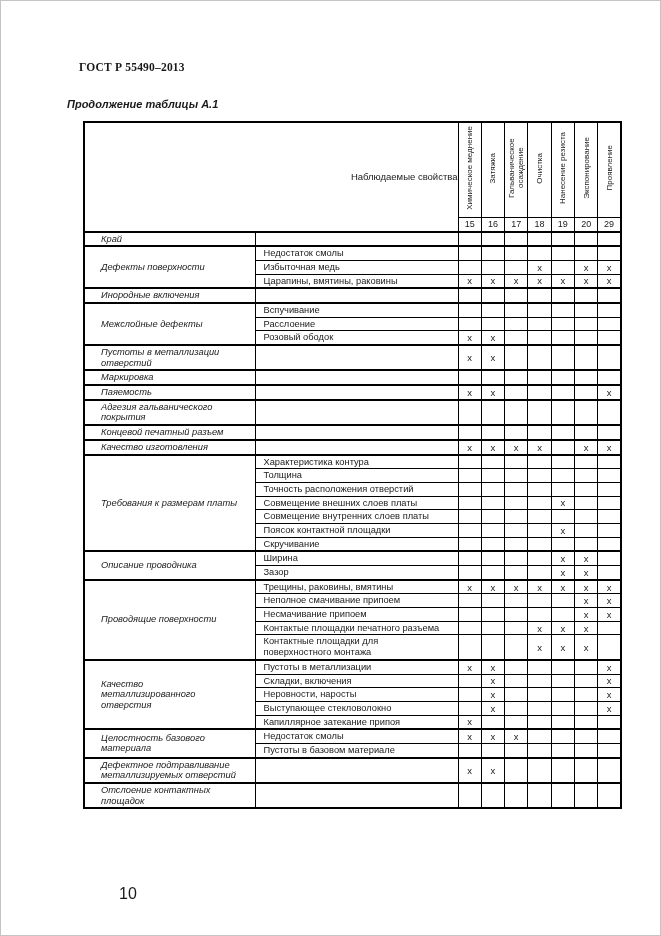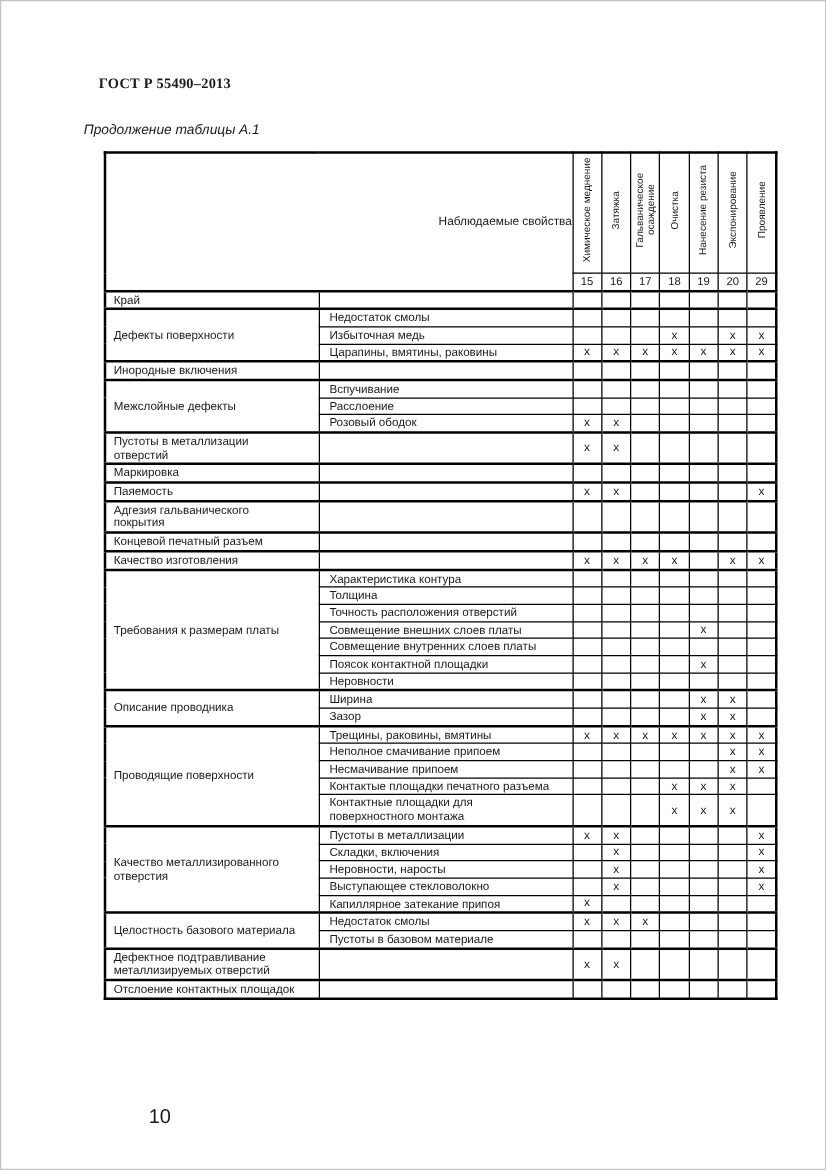--- a/index.html
+++ b/index.html
@@ -11,21 +11,21 @@
     color:#1a1a1a;
     border:1px solid #c4c4c4;
     overflow:hidden;
   }
   .doc-code {
     position:absolute; left:78px; top:60px;
     font-size:11.5px; font-weight:bold; letter-spacing:0.2px;font-family:Liberation Serif, serif;
   }
   .caption {
     position:absolute; left:66px; top:97px;
-    font-size:11px; font-style:italic;
+    font-size:11px; font-style:italic;font-weight:bold;
   }
   table.gost {
     position:absolute; left:82px; top:120px;
     width:537px;
     border-collapse:collapse;
     table-layout:fixed;
     border:2px solid #000;
   }
   table.gost th, table.gost td {
     border:1px solid #000;
@@ -53,23 +53,24 @@
     white-space:normal;
   }
   th.num {
     height:14px;
     font-size:9px;
     text-align:center;
     border-bottom:2px solid #000;
   }
   td.gname {
     font-size:9.3px;
-    padding:1px 6px;
+    padding:1px 16px;
     white-space:pre-line;
     line-height:1.15;
+    font-style:italic;
   }
   td.sub {
     font-size:9.3px;
     padding:1px 8px;
     white-space:pre-line;
     line-height:1.15;
     height:11px;
   }
   td.mark {
     font-size:9.5px;
@@ -331,21 +332,21 @@
         <td class="sub">Поясок контактной площадки</td>
         <td class="mark"></td>
         <td class="mark"></td>
         <td class="mark"></td>
         <td class="mark"></td>
         <td class="mark">x</td>
         <td class="mark"></td>
         <td class="mark"></td>
       </tr>
       <tr>
-        <td class="sub">Неровности</td>
+        <td class="sub">Скручивание</td>
         <td class="mark"></td>
         <td class="mark"></td>
         <td class="mark"></td>
         <td class="mark"></td>
         <td class="mark"></td>
         <td class="mark"></td>
         <td class="mark"></td>
       </tr>
       <tr class="gstart">
         <td class="gname" rowspan="2">Описание проводника</td>

